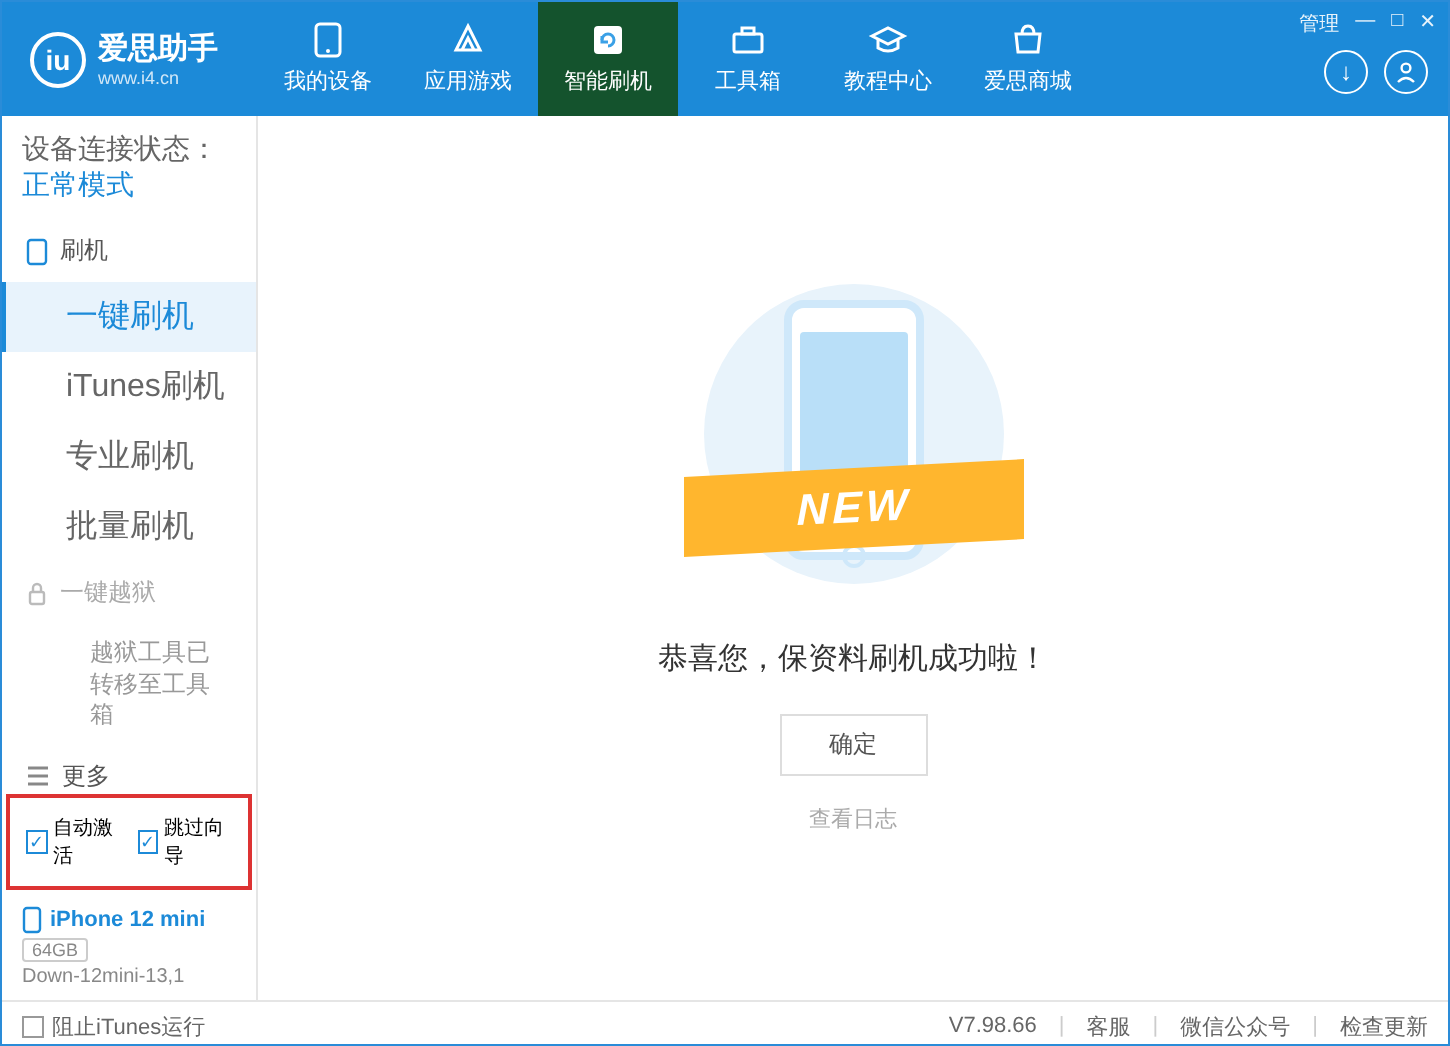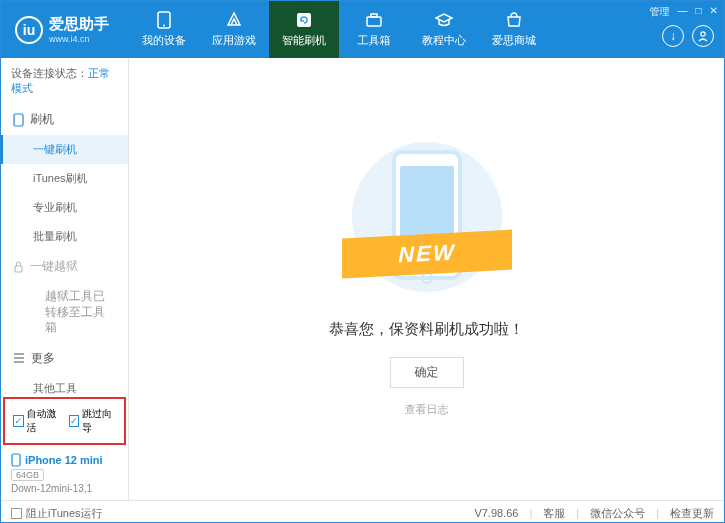--- a/index.html
+++ b/index.html
@@ -12,26 +12,26 @@
 .nav { display: flex; flex: 1; height: 100%; }
 .nav-item { width: 70px; display: flex; flex-direction: column; align-items: center; justify-content: center; cursor: pointer; font-size: 11px; }
 .nav-item.active { background: #14532d; }
 .nav-icon { width: 20px; height: 18px; margin-bottom: 4px; display: flex; align-items: center; justify-content: center; }
 .win-controls { position: absolute; top: 4px; right: 6px; display: flex; gap: 8px; font-size: 10px; opacity: 0.9; }
 .win-btn { cursor: pointer; }
 .right-badges { position: absolute; right: 10px; top: 24px; display: flex; gap: 8px; }
 .circle-btn { width: 22px; height: 22px; border: 1.5px solid #fff; border-radius: 50%; display: flex; align-items: center; justify-content: center; cursor: pointer; font-size: 12px; }
 .body { display: flex; height: calc(100% - 57px - 22px); }
 .sidebar { width: 128px; border-right: 1px solid #e5e5e5; display: flex; flex-direction: column; }
-.status-row { padding: 8px 10px; font-size: 11px; color: #666; }
+.status-row { padding: 8px 10px; font-size: 14px; color: #666; }
 .status-normal { color: #1c8ad8; }
 .menu { flex: 1; overflow: auto; }
 .menu-group { padding: 7px 12px; font-size: 12px; color: #555; display: flex; align-items: center; gap: 6px; cursor: pointer; }
 .menu-group.locked { color: #aaa; }
-.menu-sub { padding: 7px 12px 7px 32px; font-size: 11px; color: #666; cursor: pointer; }
+.menu-sub { padding: 7px 12px 7px 32px; font-size: 16px; color: #666; cursor: pointer; }
 .menu-sub.active { background: #e8f3fc; color: #1c8ad8; border-left: 2px solid #1c8ad8; padding-left: 30px; }
 .menu-sub.small-note { font-size: 12px; color: #999; line-height: 1.3; cursor: default; margin-left: 12px; }
 .checkbox-row { padding: 8px; border: 2px solid #d33; display: flex; gap: 8px; font-size: 10px; align-items: center; margin: 2px; }
 .chk { width: 12px; height: 12px; border: 1px solid #1c8ad8; display: inline-flex; align-items: center; justify-content: center; color: #1c8ad8; font-size: 9px; }
 .device-block { padding: 6px 10px; font-size: 11px; }
 .device-name { color: #1c8ad8; font-weight: bold; display: flex; align-items: center; gap: 4px; }
 .device-cap { display: inline-block; border: 1px solid #ccc; border-radius: 2px; padding: 0 4px; font-size: 9px; color: #888; margin-top: 2px; }
 .device-ver { font-size: 10px; color: #888; margin-top: 2px; }
 .main { flex: 1; display: flex; flex-direction: column; align-items: center; justify-content: center; position: relative; }
 .illus { width: 150px; height: 160px; position: relative; margin-bottom: 18px; }

